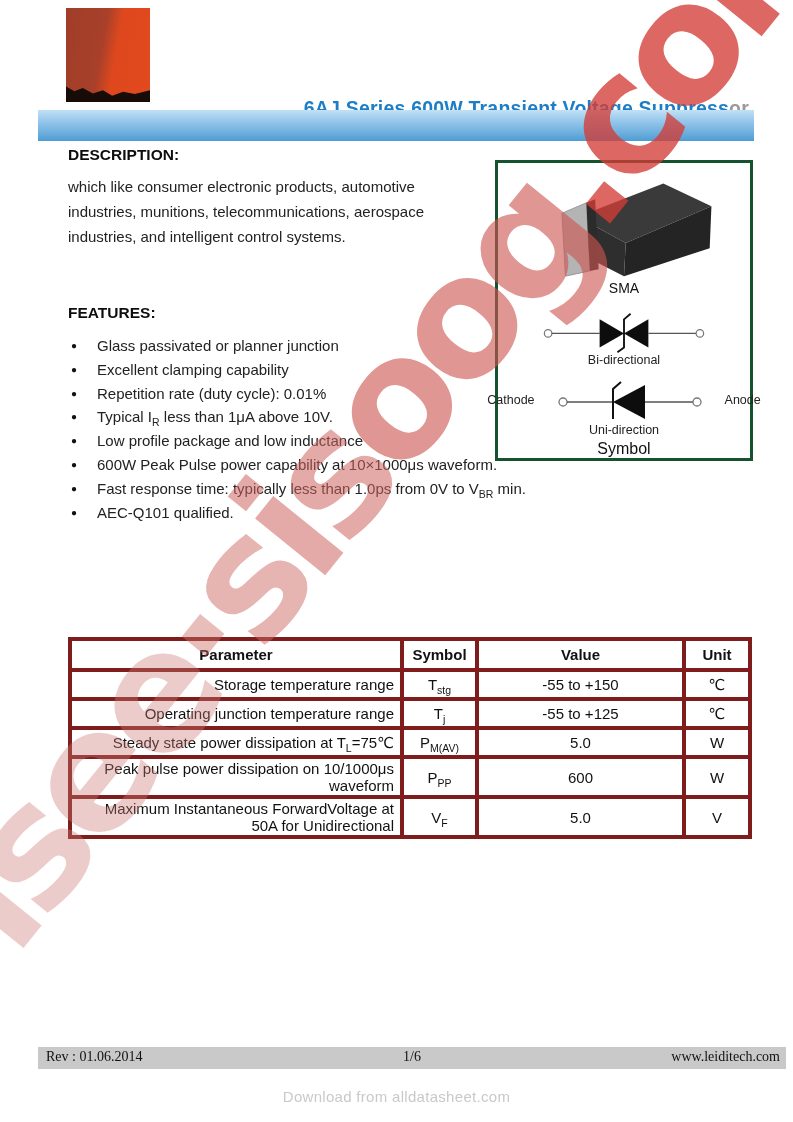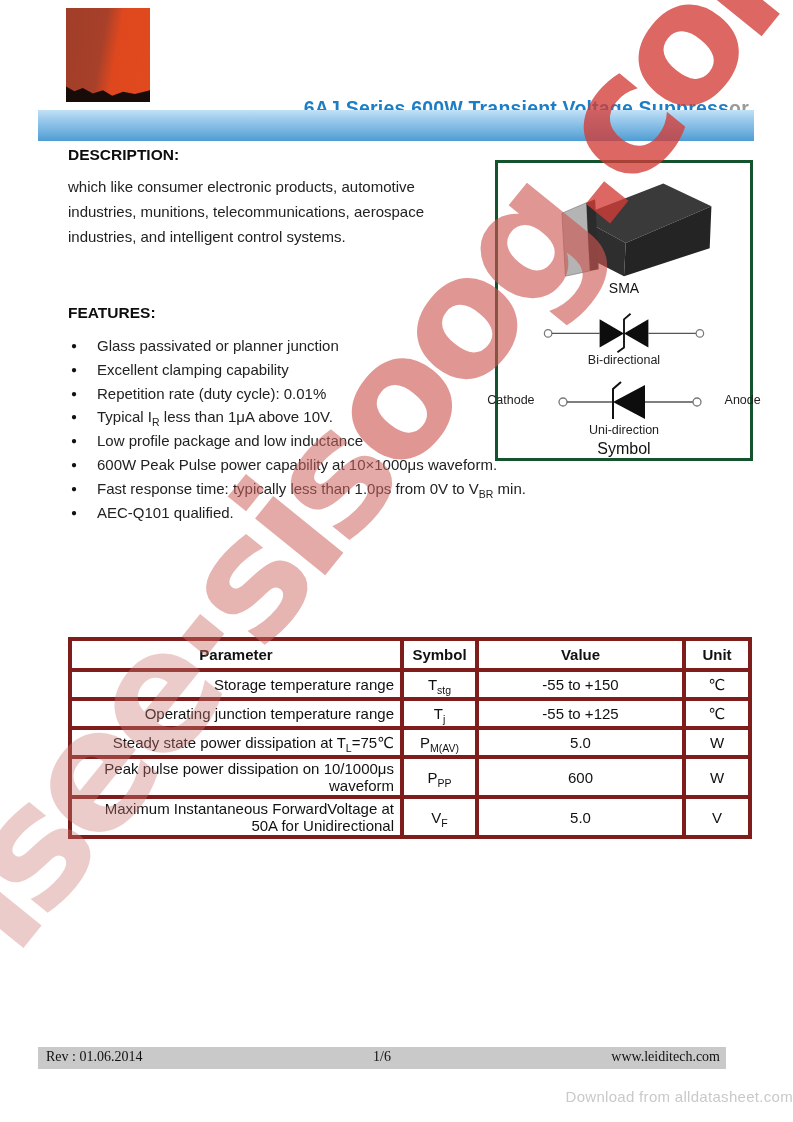--- a/index.html
+++ b/index.html
@@ -45,26 +45,26 @@
   
   .panel{position:absolute;left:495px;top:160px;width:252px;height:295px;border:3px solid #14532d;
     display:flex;flex-direction:column;align-items:center;background:#fff;}
   .panel .pkg{margin-top:10px;}
   .lbl{font-size:12.5px;color:#222;}
   .lbl-sma{font-size:14px;margin-top:2px;color:#111;}
   .lbl-symbol{font-size:16px;margin-top:3px;color:#111;}
   .uni-row{display:flex;align-items:center;gap:20px;margin-top:10px;}
 
   
-  .footer-bar{position:absolute;left:38px;top:1047px;width:688px;height:22px;background:#c9c9c9;
+  .footer-bar{position:absolute;left:38px;top:1047px;width:748px;height:22px;background:#c9c9c9;
     font-family:"Liberation Serif","DejaVu Serif",serif;font-size:14px;color:#111;}
   .footer-bar .rev{position:absolute;left:8px;top:2px;}
   .footer-bar .page-num{position:absolute;left:0;right:0;top:2px;text-align:center;}
   .footer-bar .site{position:absolute;right:6px;top:2px;}
-  .download-note{position:absolute;left:0;right:0;top:1088px;text-align:right;
+  .download-note{position:absolute;left:0;right:0;top:1088px;text-align:center;
     color:#c9c9c9;font-size:15px;letter-spacing:.3px;}
 
   
   .watermark{position:absolute;left:35px;top:810px;height:165px;line-height:165px;
     font-size:165px;font-weight:bold;letter-spacing:-10px;white-space:nowrap;
     transform:rotate(-51deg);transform-origin:0 100%;z-index:50;pointer-events:none;
     font-family:"DejaVu Sans",sans-serif;}
 </style>
 </head>
 <body>

